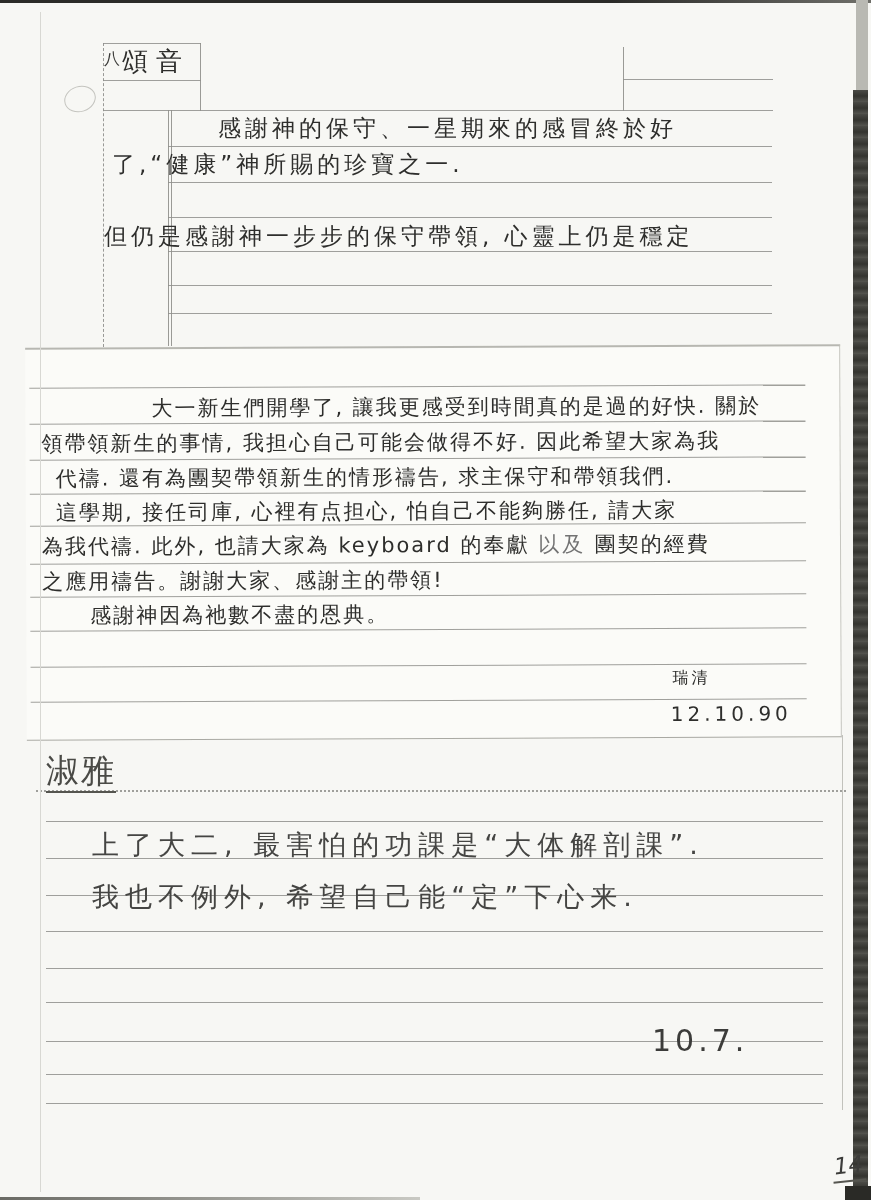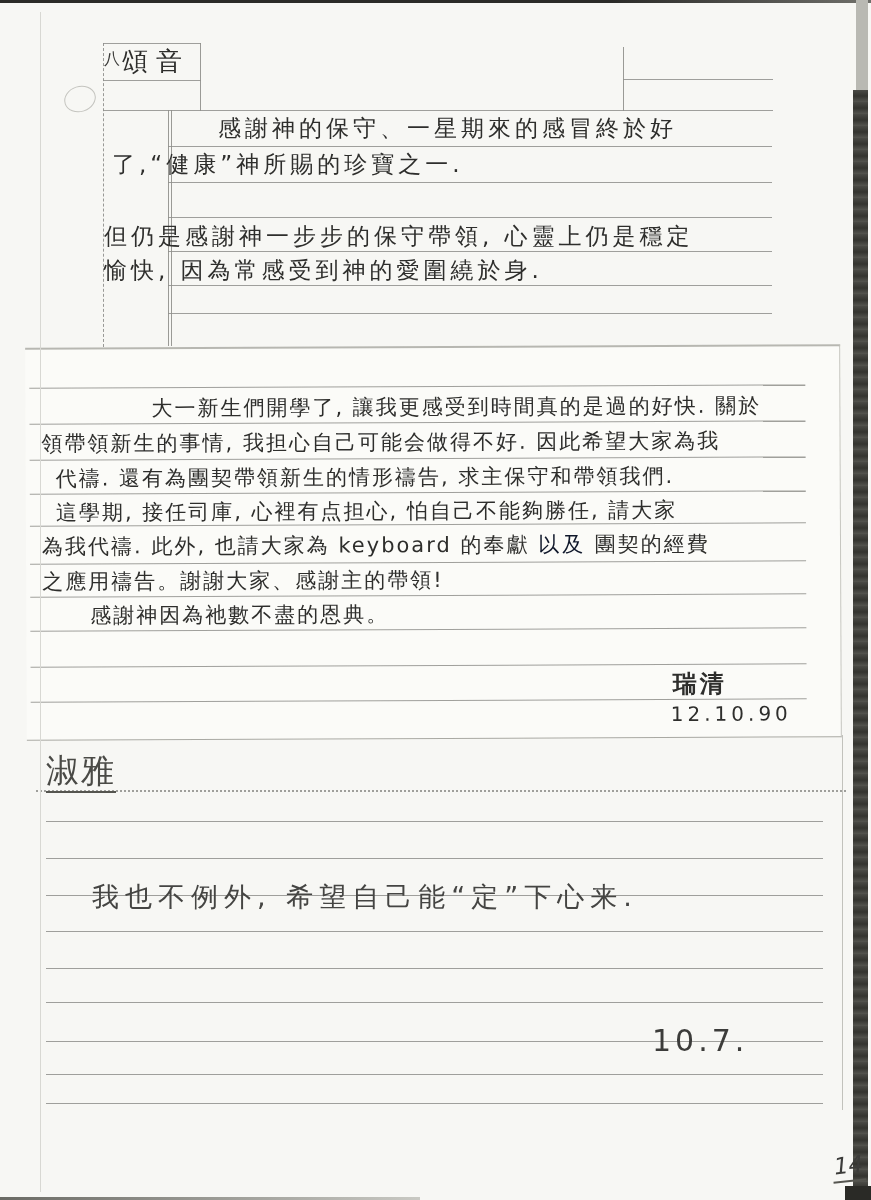--- a/index.html
+++ b/index.html
@@ -13,22 +13,22 @@
     font-family:"DejaVu Sans",sans-serif;
   }
   .hw-top{font-size:23px;letter-spacing:4px;}
   .hw-letter{font-size:21px;letter-spacing:2px;}
   .hw-bottom{font-size:27px;letter-spacing:6px;color:#454543;}
   .rule{position:absolute;height:1px;background:#8f8f8c;opacity:.85;}
   .vline{position:absolute;width:1px;background:#8f8f8c;opacity:.9;}
   .vdash{position:absolute;width:0;border-left:1px dashed #8f8f8c;opacity:.9;}
   .sheet-edge{position:absolute;background:#c2c2bc;}
   .sup-ins{display:inline-block;font-size:15px;transform:translateY(-11px);letter-spacing:1px;}
-  .light-ins{color:#0f172a;letter-spacing:3px;}
-  .sig{font-size:24px;letter-spacing:3px;font-weight:bold;}
+  .light-ins{color:#737373;letter-spacing:3px;}
+  .sig{font-size:16px;letter-spacing:3px;}
   .date-latin{font-size:20px;letter-spacing:4px;color:#2e2e2c;}
   .underlined{border-bottom:2px solid #55554f;padding-bottom:1px;}
   .scan-dark{position:absolute;pointer-events:none;}
 </style>
 </head>
 <body>
 
 <div id="stage">
 
   <div style="position:absolute;left:0;top:0;width:871px;height:347px;">
@@ -53,21 +53,20 @@
     <div class="vline" style="left:171px;top:110px;height:236px;"></div>
 
     <div class="scan-dark" style="left:64px;top:86px;width:30px;height:24px;border:1px solid #c4c4bf;border-radius:50%;transform:rotate(-18deg);"></div>
 
     <div class="hw" style="left:104px;top:49px;font-size:16px;color:#3a3a38;">八</div>
     <div class="hw" style="left:122px;top:44px;font-size:26px;letter-spacing:8px;">頌音</div>
 
     <div class="hw hw-top" style="left:218px;top:113px;">感謝神的保守、一星期來的感冒終於好</div>
     <div class="hw hw-top" style="left:112px;top:149px;">了,“健康”神所賜的珍寶之一.</div>
     <div class="hw hw-top" style="left:104px;top:221px;">但仍是感謝神一步步的保守帶領, 心靈上仍是穩定</div>
-    <div class="hw hw-top" style="left:104px;top:255px;">愉快, 因為常感受到神的愛圍繞於身.</div>
   </div>
 
   <div style="position:absolute;left:26px;top:346px;width:814px;height:390px;background:#fbfbf8;
               border-top:2px solid #b7b7b1;border-right:1px solid #c6c6c0;border-bottom:1px solid #a9a9a3;
               transform:rotate(-0.25deg);">
     <div class="rule" style="left:4px;top:38px;width:776px;"></div>
     <div class="rule" style="left:4px;top:74px;width:776px;"></div>
     <div class="rule" style="left:4px;top:110px;width:776px;"></div>
     <div class="rule" style="left:4px;top:144px;width:776px;"></div>
     <div class="rule" style="left:4px;top:176px;width:776px;"></div>
@@ -103,20 +102,21 @@
     <div class="rule" style="left:46px;top:233px;width:777px;"></div>
     <div class="rule" style="left:46px;top:267px;width:777px;"></div>
     <div class="rule" style="left:46px;top:306px;width:777px;"></div>
     <div class="rule" style="left:46px;top:339px;width:777px;"></div>
     <div class="rule" style="left:46px;top:368px;width:777px;"></div>
 
     <div class="hw" style="left:46px;top:14px;font-size:33px;letter-spacing:2px;color:#4a4a46;">
       <span class="underlined">淑雅</span>
     </div>
 
+    <div class="hw hw-bottom" style="left:92px;top:92px;">上了大二, 最害怕的功課是“大体解剖課”.</div>
     <div class="hw hw-bottom" style="left:92px;top:144px;">我也不例外, 希望自己能“定”下心来.</div>
     <div class="hw" style="left:652px;top:288px;font-size:30px;letter-spacing:4px;color:#3c3c3a;">10.7.</div>
   </div>
 
   <div class="scan-dark" style="left:0;top:0;width:871px;height:3px;background:linear-gradient(to right,#2b2b28 0%,#2b2b28 70%,#6f6f6a 100%);"></div>
   <div class="scan-dark" style="left:40px;top:12px;width:1px;height:1180px;background:#d8d8d3;"></div>
   <div class="scan-dark" style="left:853px;top:90px;width:15px;height:1110px;
               background:repeating-linear-gradient(to bottom,#4a4a45 0px,#34342f 6px,#55554f 12px);"></div>
   <div class="scan-dark" style="left:856px;top:0;width:12px;height:90px;background:#b9b9b3;"></div>
   <div class="scan-dark" style="left:0;top:1197px;width:420px;height:3px;background:linear-gradient(to right,#6a6a64,#c9c9c3);"></div>

